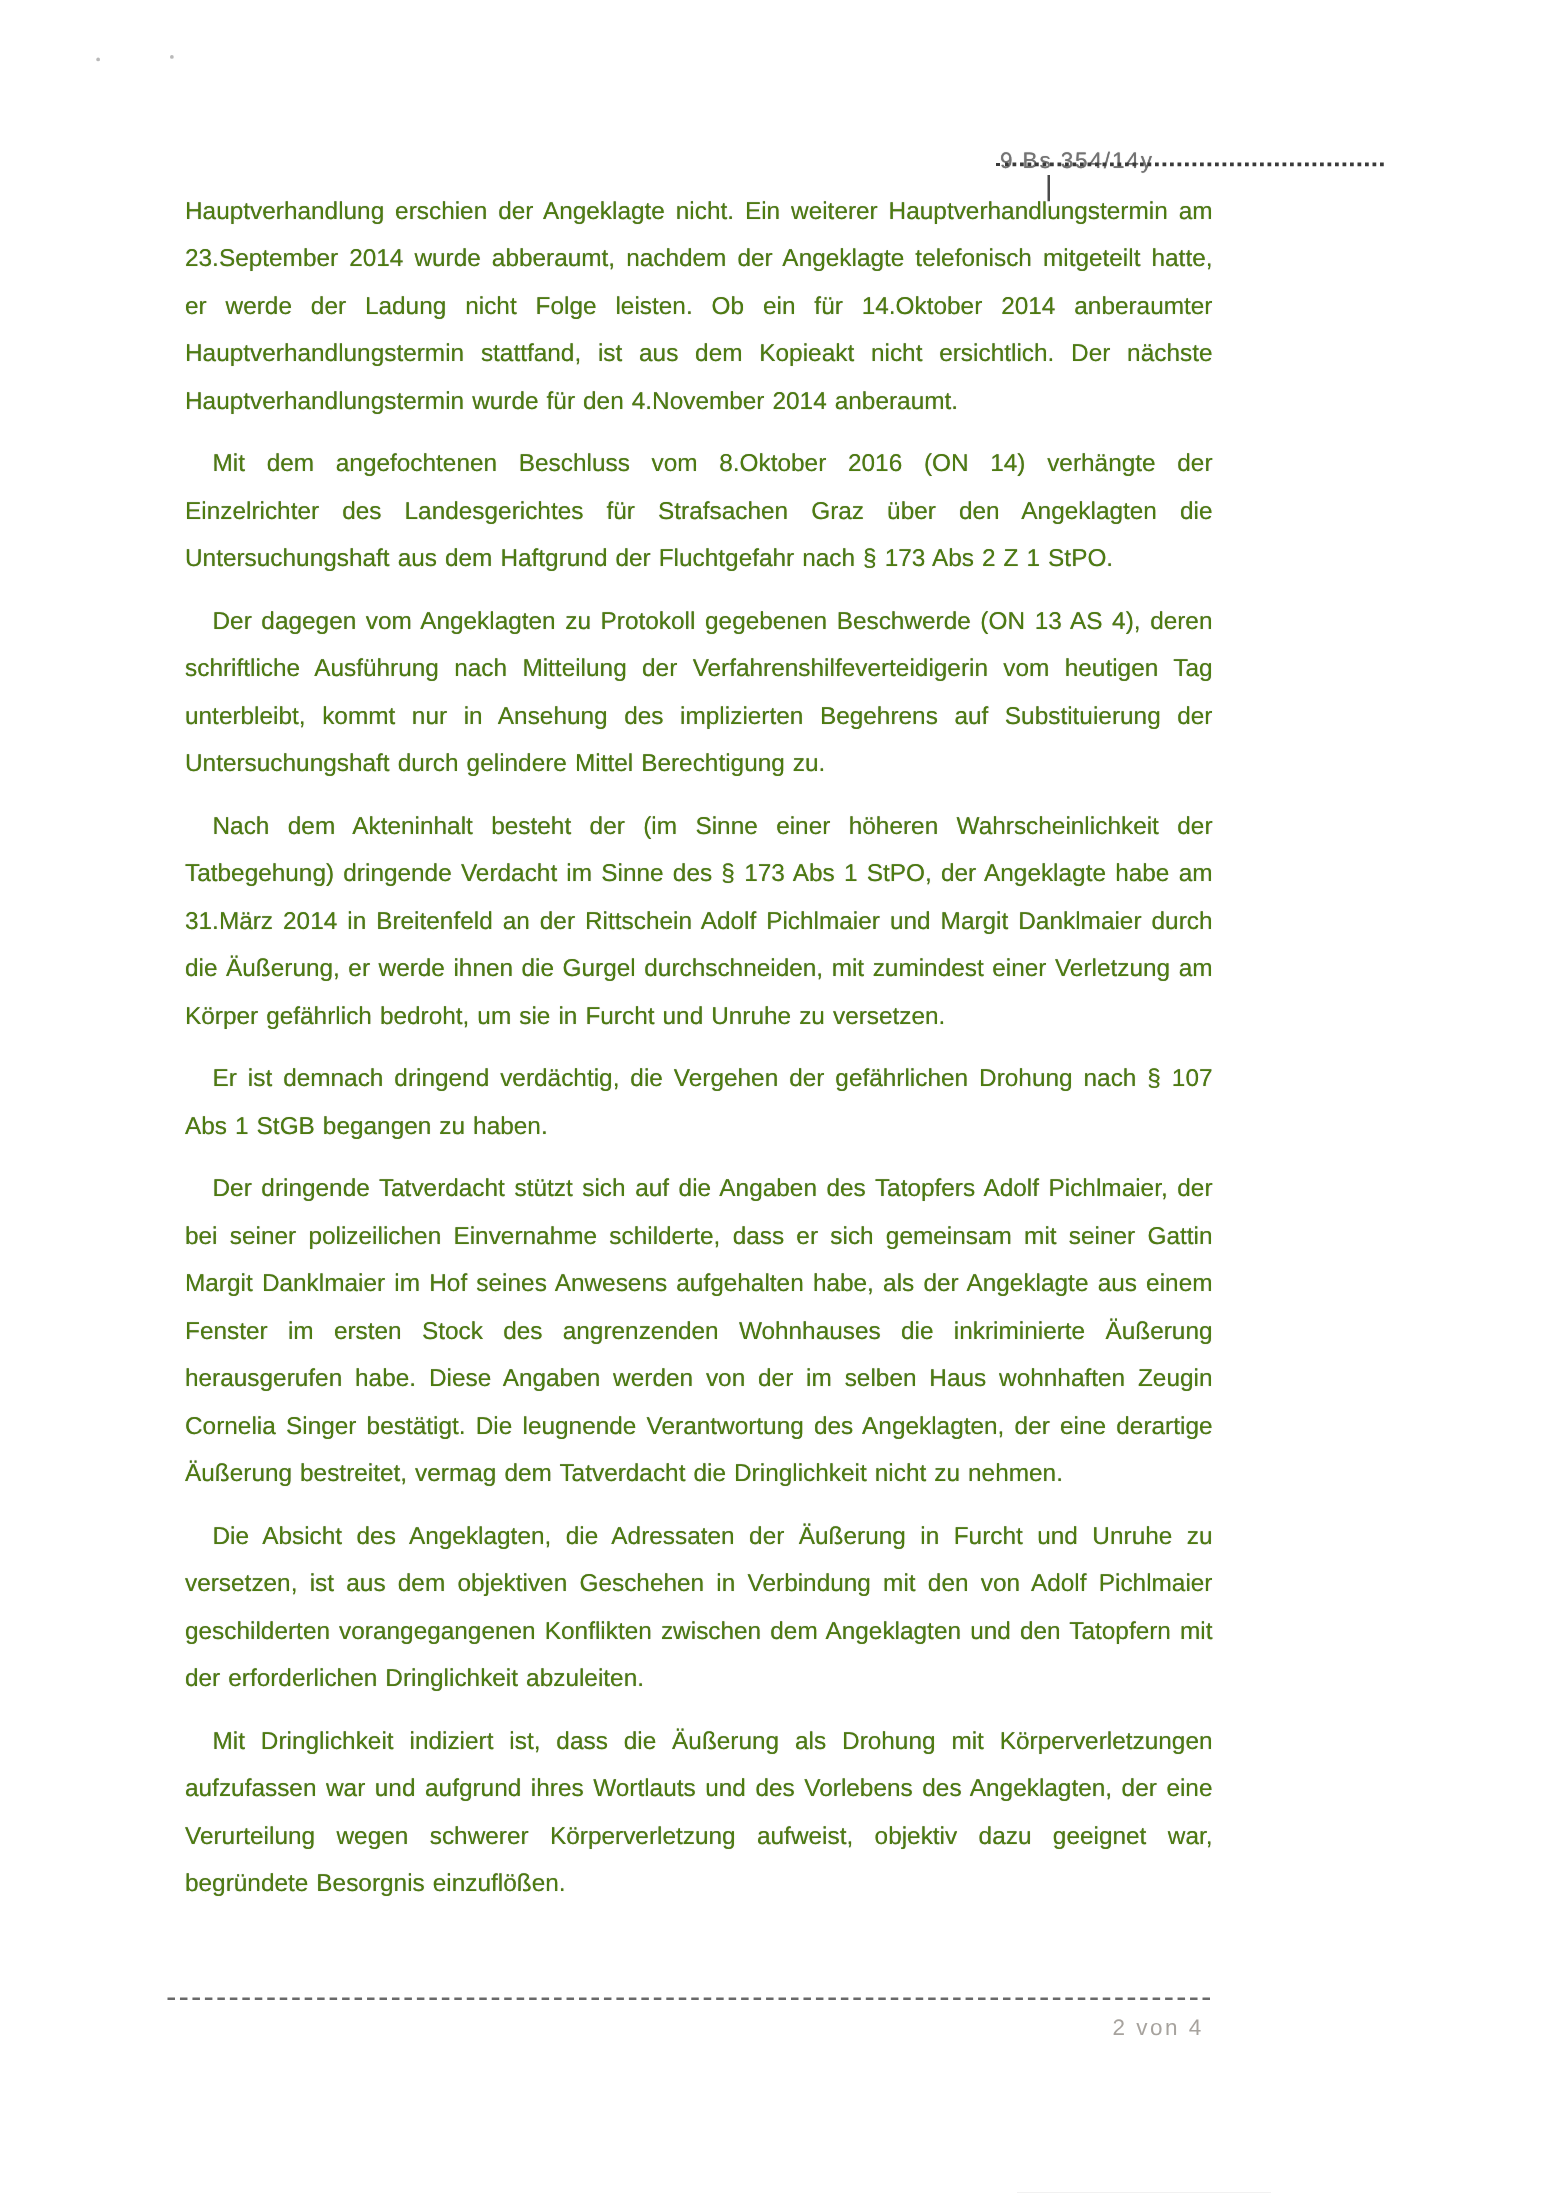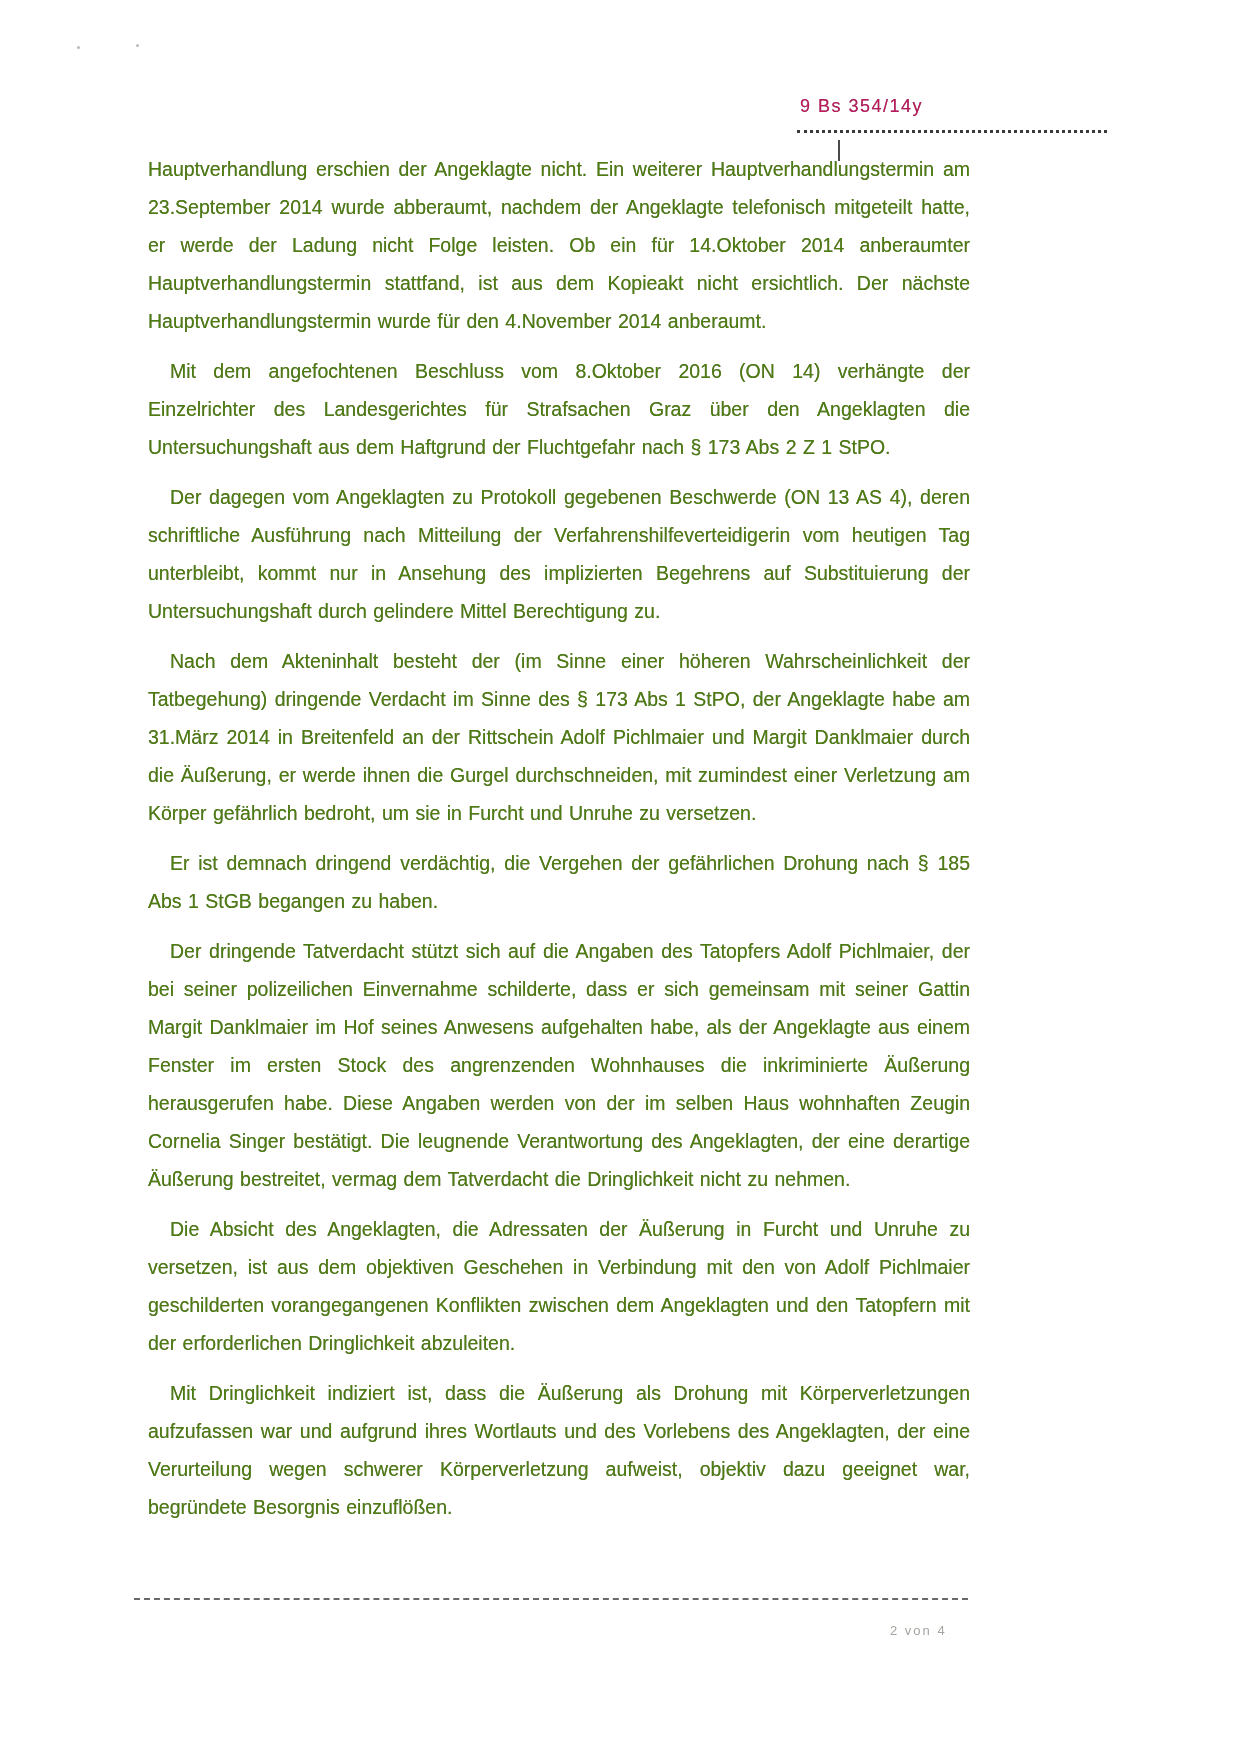--- a/index.html
+++ b/index.html
@@ -12,24 +12,24 @@
     font-family: "Liberation Sans", sans-serif;
     color: #1e1e1e;
     overflow: hidden;
   }
   
   .page { text-shadow: 0 0 0.6px rgba(30,30,30,0.55); }
 
   .doc-ref {
     position: absolute;
     left: 800px;
-    top: 96px;
+    top: 118px;
     font-size: 18px;
     letter-spacing: 1.5px;
-    color: #be185d;
+    color: #737373;
   }
   .doc-ref-underline {
     position: absolute;
     left: 797px;
     top: 130px;
     width: 310px;
     height: 0;
     border-top: 3px dotted #3a3a3a;
   }
   .scan-tick {
@@ -73,45 +73,44 @@
     top: 1598px;
     width: 834px;
     height: 0;
     border-top: 2.5px dashed #4f4f4f;
     opacity: 0.85;
   }
   .page-indicator {
     position: absolute;
     left: 890px;
     top: 1612px;
-    font-size: 13px;
+    font-size: 18px;
     letter-spacing: 2px;
     color: #a7a39e;
     text-shadow: none;
-    margin-top: 11px;
   }
 </style>
 </head>
 <body>
 
 <div class="page">
 
   <span class="scan-mark m1"></span>
   <span class="scan-mark m2"></span>
 
   <div class="doc-ref">9 Bs 354/14y</div>
   <div class="doc-ref-underline"></div>
   <div class="scan-tick"></div>
 
   <main class="body-text">
       <p class="para continuation">Hauptverhandlung erschien der Angeklagte nicht. Ein weiterer Hauptverhandlungstermin am 23.September 2014 wurde abberaumt, nachdem der Angeklagte telefonisch mitgeteilt hatte, er werde der Ladung nicht Folge leisten. Ob ein für 14.Oktober 2014 anberaumter Hauptverhandlungstermin stattfand, ist aus dem Kopieakt nicht ersichtlich.  Der nächste Hauptverhandlungstermin wurde für den 4.November 2014 anberaumt.</p>
       <p class="para">Mit dem angefochtenen Beschluss vom 8.Oktober 2016 (ON 14) verhängte der Einzelrichter des Landesgerichtes für Strafsachen Graz über den Angeklagten die Untersuchungshaft aus dem Haftgrund der Fluchtgefahr nach § 173 Abs 2 Z 1 StPO.</p>
       <p class="para">Der dagegen vom Angeklagten zu Protokoll gegebenen Beschwerde (ON 13 AS 4), deren schriftliche Ausführung nach Mitteilung der Verfahrenshilfeverteidigerin vom heutigen Tag unterbleibt, kommt nur in Ansehung des implizierten Begehrens auf Substituierung der Untersuchungshaft durch gelindere Mittel Berechtigung zu.</p>
       <p class="para">Nach dem Akteninhalt besteht der (im Sinne einer höheren Wahrscheinlichkeit der Tatbegehung) dringende Verdacht im Sinne des § 173 Abs 1 StPO, der Angeklagte habe am 31.März 2014 in Breitenfeld an der Rittschein Adolf Pichlmaier und Margit Danklmaier durch die Äußerung, er werde ihnen die Gurgel durchschneiden, mit zumindest einer Verletzung am Körper gefährlich bedroht, um sie in Furcht und Unruhe zu versetzen.</p>
-      <p class="para">Er ist demnach dringend verdächtig, die Vergehen der gefährlichen Drohung nach § 185 Abs 1 StGB begangen zu haben.</p>
+      <p class="para">Er ist demnach dringend verdächtig, die Vergehen der gefährlichen Drohung nach § 107 Abs 1 StGB begangen zu haben.</p>
       <p class="para">Der dringende Tatverdacht stützt sich auf die Angaben des Tatopfers Adolf Pichlmaier, der bei seiner polizeilichen Einvernahme schilderte, dass er sich gemeinsam mit seiner Gattin Margit Danklmaier im Hof seines Anwesens aufgehalten habe, als der Angeklagte aus einem Fenster im ersten Stock des angrenzenden Wohnhauses die inkriminierte Äußerung herausgerufen habe. Diese Angaben werden von der im selben Haus wohnhaften Zeugin Cornelia Singer bestätigt. Die leugnende Verantwortung des Angeklagten, der eine derartige Äußerung bestreitet, vermag dem Tatverdacht die Dringlichkeit nicht zu nehmen.</p>
       <p class="para">Die Absicht des Angeklagten, die Adressaten der Äußerung in Furcht und Unruhe zu versetzen, ist aus dem objektiven Geschehen in Verbindung mit den von Adolf Pichlmaier geschilderten vorangegangenen Konflikten zwischen dem Angeklagten und den Tatopfern mit der erforderlichen Dringlichkeit abzuleiten.</p>
       <p class="para">Mit Dringlichkeit indiziert ist, dass die Äußerung als Drohung mit Körperverletzungen aufzufassen war und aufgrund ihres Wortlauts und des Vorlebens des Angeklagten, der eine Verurteilung wegen schwerer Körperverletzung aufweist, objektiv dazu geeignet war, begründete Besorgnis einzuflößen.</p>
     </main>
 
   <div class="footer-rule"></div>
   <div class="page-indicator">2 von 4</div>
 
 </div>
 

